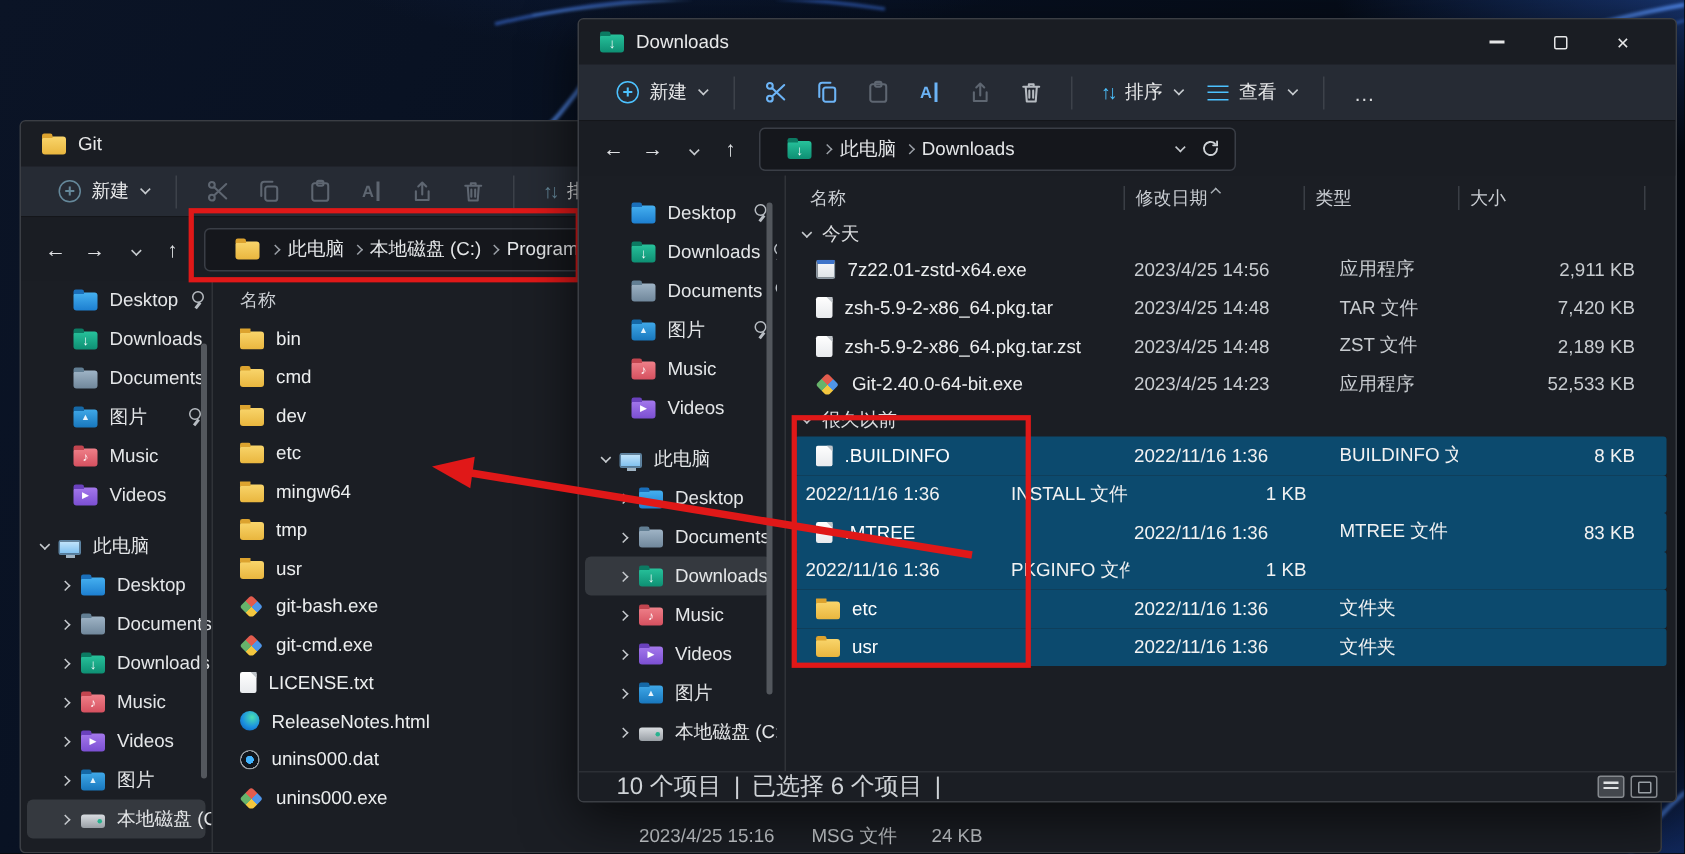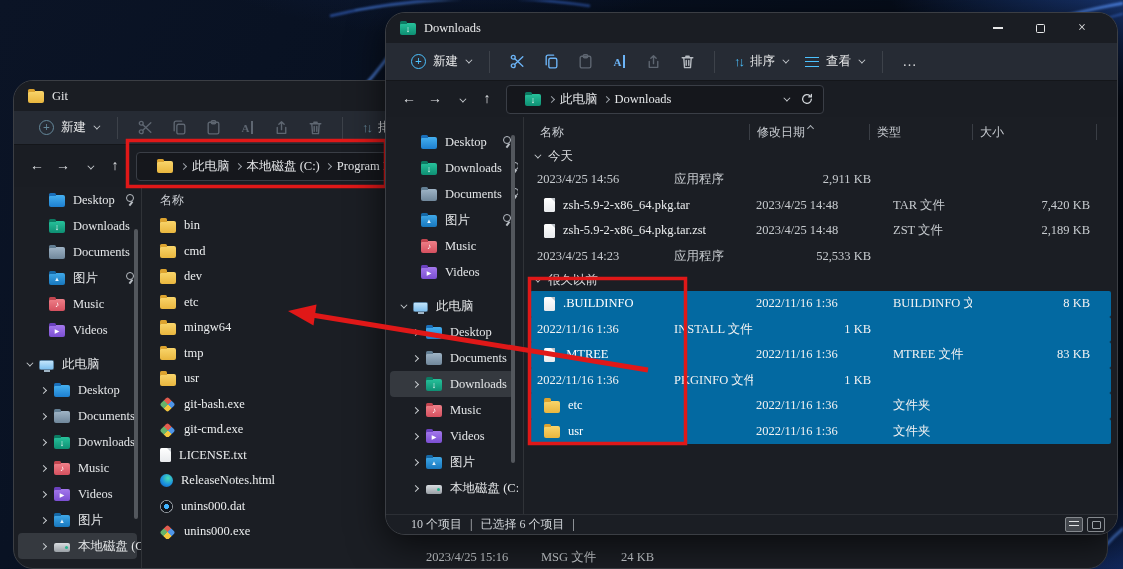--- a/index.html
+++ b/index.html
@@ -8,21 +8,21 @@
   .stage { position:relative; width:1123px; height:569px; overflow:hidden;
     background:
       radial-gradient(420px 200px at 102% -4%, rgba(45,100,215,.55), transparent 62%),
       radial-gradient(330px 220px at 101% 104%, rgba(35,85,200,.5), transparent 62%),
       radial-gradient(560px 280px at 40% -24%, rgba(28,64,150,.38), transparent 62%),
       linear-gradient(118deg, #0b1426 0%, #071020 42%, #04080f 100%);
   }
   .streaks { position:absolute; inset:0; z-index:0; filter:blur(1.2px); }
 
   
-  .win { position:absolute; background:#1b1e24; border:1px solid #3b3e44; border-radius:20px; overflow:hidden;font-family:Liberation Serif, serif; }
+  .win { position:absolute; background:#1b1e24; border:1px solid #3b3e44; border-radius:4px; overflow:hidden; }
   .titlebar { position:absolute; left:0; right:0; top:0; height:30px; display:flex; align-items:center; gap:8px; padding:0 14px; background:#1a1d23; color:#e8e9ea; font-size:12.5px; }
   .toolbar { position:absolute; left:0; right:0; display:flex; align-items:center; background:#262b34; border-bottom:1px solid #14161a; }
   .addrrow { position:absolute; left:0; right:0; display:flex; align-items:center; background:#1a1d23; }
   .navbtn { width:26px; text-align:center; color:#dfe1e4; font-size:14px; flex:none; }
   .box { display:flex; align-items:center; background:#15171c; border:1px solid #3a3e46; border-radius:4px; height:29px; }
   .crumbs { display:flex; align-items:center; gap:2px; padding:0 10px; color:#e4e6e8; font-size:12.5px; white-space:nowrap; overflow:hidden; flex:1; }
   .crumb-sep { width:5px; height:5px; border-right:1.3px solid #9ba0a7; border-bottom:1.3px solid #9ba0a7; transform:rotate(-45deg); margin:0 6px; flex:none; }
   .chev { display:inline-block; width:6px; height:6px; border-right:1.4px solid #c6cace; border-bottom:1.4px solid #c6cace; flex:none; }
   .chev.down { transform:rotate(45deg) translateY(-2px); }
   .chev.right { transform:rotate(-45deg); }
@@ -98,27 +98,27 @@
   .vsep { position:absolute; top:0; bottom:0; width:1px; background:#303338; }
 
   
   .hdr { display:flex; align-items:center; height:26px; color:#c9cdd2; font-size:12px; position:relative; }
   .hcell { height:16px; line-height:16px; border-left:1px solid #3a3e45; padding-left:7px; }
   .hcell.first { border-left:none; padding-left:14px; }
   .sortup { position:absolute; width:5px; height:5px; border-right:1.3px solid #aab0b6; border-bottom:1.3px solid #aab0b6; transform:rotate(-135deg); top:2px; }
   .grow { display:flex; align-items:center; gap:9px; height:22px; padding-left:8px; color:#dcdee0; font-size:12.5px; }
   .frow { display:flex; align-items:center; height:25.5px; font-size:12.5px; color:#eceeef; border-radius:2px; }
   .frow .cell { flex:none; display:flex; align-items:center; overflow:hidden; white-space:nowrap; }
-  .frow.selected { background:#0369a1; color:#fff; }
+  .frow.selected { background:#0c4a6e; color:#fff; }
   .frow.selected .c2,.frow.selected .c3,.frow.selected .c4 { color:#f2f2f2; }
   .c1 { gap:8px; padding-left:14px; }
   .c2,.c3,.c4 { color:#c7cbcf; }
 
   
-  .statusbar { position:absolute; left:0; right:0; bottom:0; height:20px; display:flex; align-items:center; gap:8px; padding:0 12px 0 25px; background:#1b1e24; border-top:1px solid #2c2f35; color:#cfd3d7; font-size:12px; }
+  .statusbar { position:absolute; left:0; right:0; bottom:0; height:20px; display:flex; align-items:center; gap:8px; padding:0 12px 0 25px; background:#1b1e24; border-top:1px solid #2c2f35; color:#cfd3d7; font-size:16px; }
   .sv { margin-left:auto; display:flex; gap:4px; }
   .svi { width:18px; height:15px; border:1px solid #85898e; border-radius:2px; position:relative; }
   .svi.lines { background:#43474d; }
   .svi.lines::after { content:""; position:absolute; inset:3px 3px; background:repeating-linear-gradient(to bottom,#e0e2e4 0 1.5px, transparent 1.5px 3.6px); }
   .svi.thumb::after { content:""; position:absolute; inset:2.5px 3.5px; border:1px solid #9aa0a6; border-radius:1px; }
 
   .anno { position:absolute; inset:0; pointer-events:none; }
   .z-back-anno { z-index:5; } .z-front-anno { z-index:20; }
   .back-win { z-index:1; } .front-win { z-index:10; box-shadow:0 10px 36px rgba(0,0,0,.65); }
   input.search { flex:1; background:transparent; border:none; outline:none; color:#a7acb3; font-size:12.5px; font-family:inherit; }
@@ -659,20 +659,24 @@
           <span class="hcell" style="width:124px">大小</span>
           <span class="hcell" style="width:1px"></span>
         </div>
         <div class="grow">
           <span class="chev down sm"></span>
           <span>今天</span>
         </div>
         <div>
 
             <div class="frow" style="margin:0 6px 0 4px;">
+              <span class="cell c1" style="width:219px">
+                <span class="fi app-7z"></span>
+                <span>7z22.01-zstd-x64.exe</span>
+              </span>
               <span class="cell c2" style="width:120px; padding-left:7px">2023/4/25 14:56</span>
               <span class="cell c3" style="width:103px; padding-left:24px">应用程序</span>
               <span class="cell c4" style="width:118px; justify-content:flex-end;">2,911 KB</span>
             </div>
 
             <div class="frow" style="margin:0 6px 0 4px;">
               <span class="cell c1" style="width:219px">
                 <span class="fi file"></span>
                 <span>zsh-5.9-2-x86_64.pkg.tar</span>
               </span>
@@ -685,20 +689,24 @@
               <span class="cell c1" style="width:219px">
                 <span class="fi file"></span>
                 <span>zsh-5.9-2-x86_64.pkg.tar.zst</span>
               </span>
               <span class="cell c2" style="width:120px; padding-left:7px">2023/4/25 14:48</span>
               <span class="cell c3" style="width:103px; padding-left:24px">ZST 文件</span>
               <span class="cell c4" style="width:118px; justify-content:flex-end;">2,189 KB</span>
             </div>
 
             <div class="frow" style="margin:0 6px 0 4px;">
+              <span class="cell c1" style="width:219px">
+                <span class="fi git"></span>
+                <span>Git-2.40.0-64-bit.exe</span>
+              </span>
               <span class="cell c2" style="width:120px; padding-left:7px">2023/4/25 14:23</span>
               <span class="cell c3" style="width:103px; padding-left:24px">应用程序</span>
               <span class="cell c4" style="width:118px; justify-content:flex-end;">52,533 KB</span>
             </div>
           </div>
         <div class="grow">
           <span class="chev down sm"></span>
           <span>很久以前</span>
         </div>
         <div>

